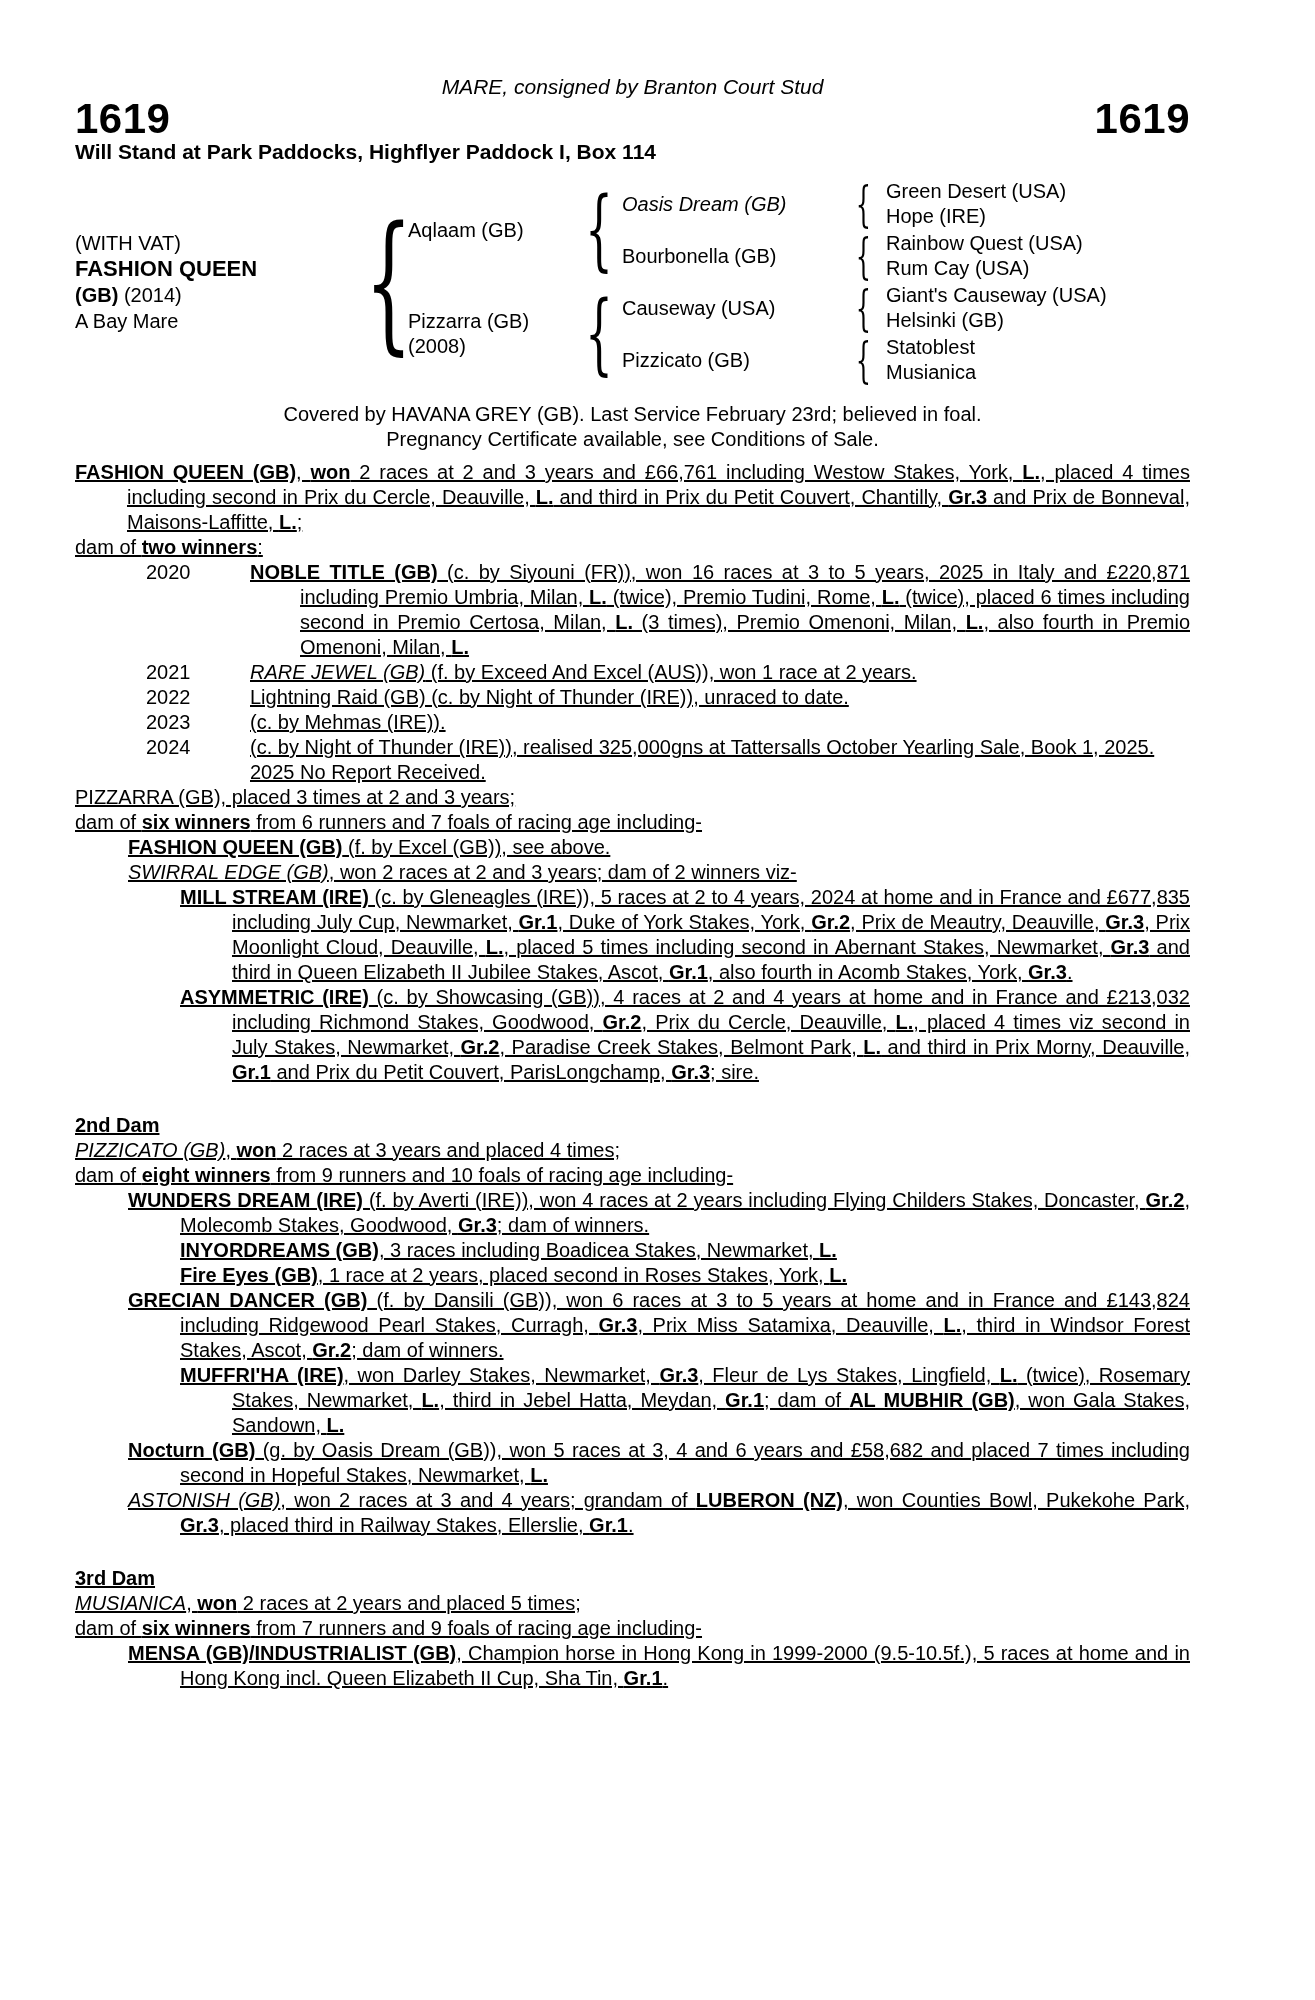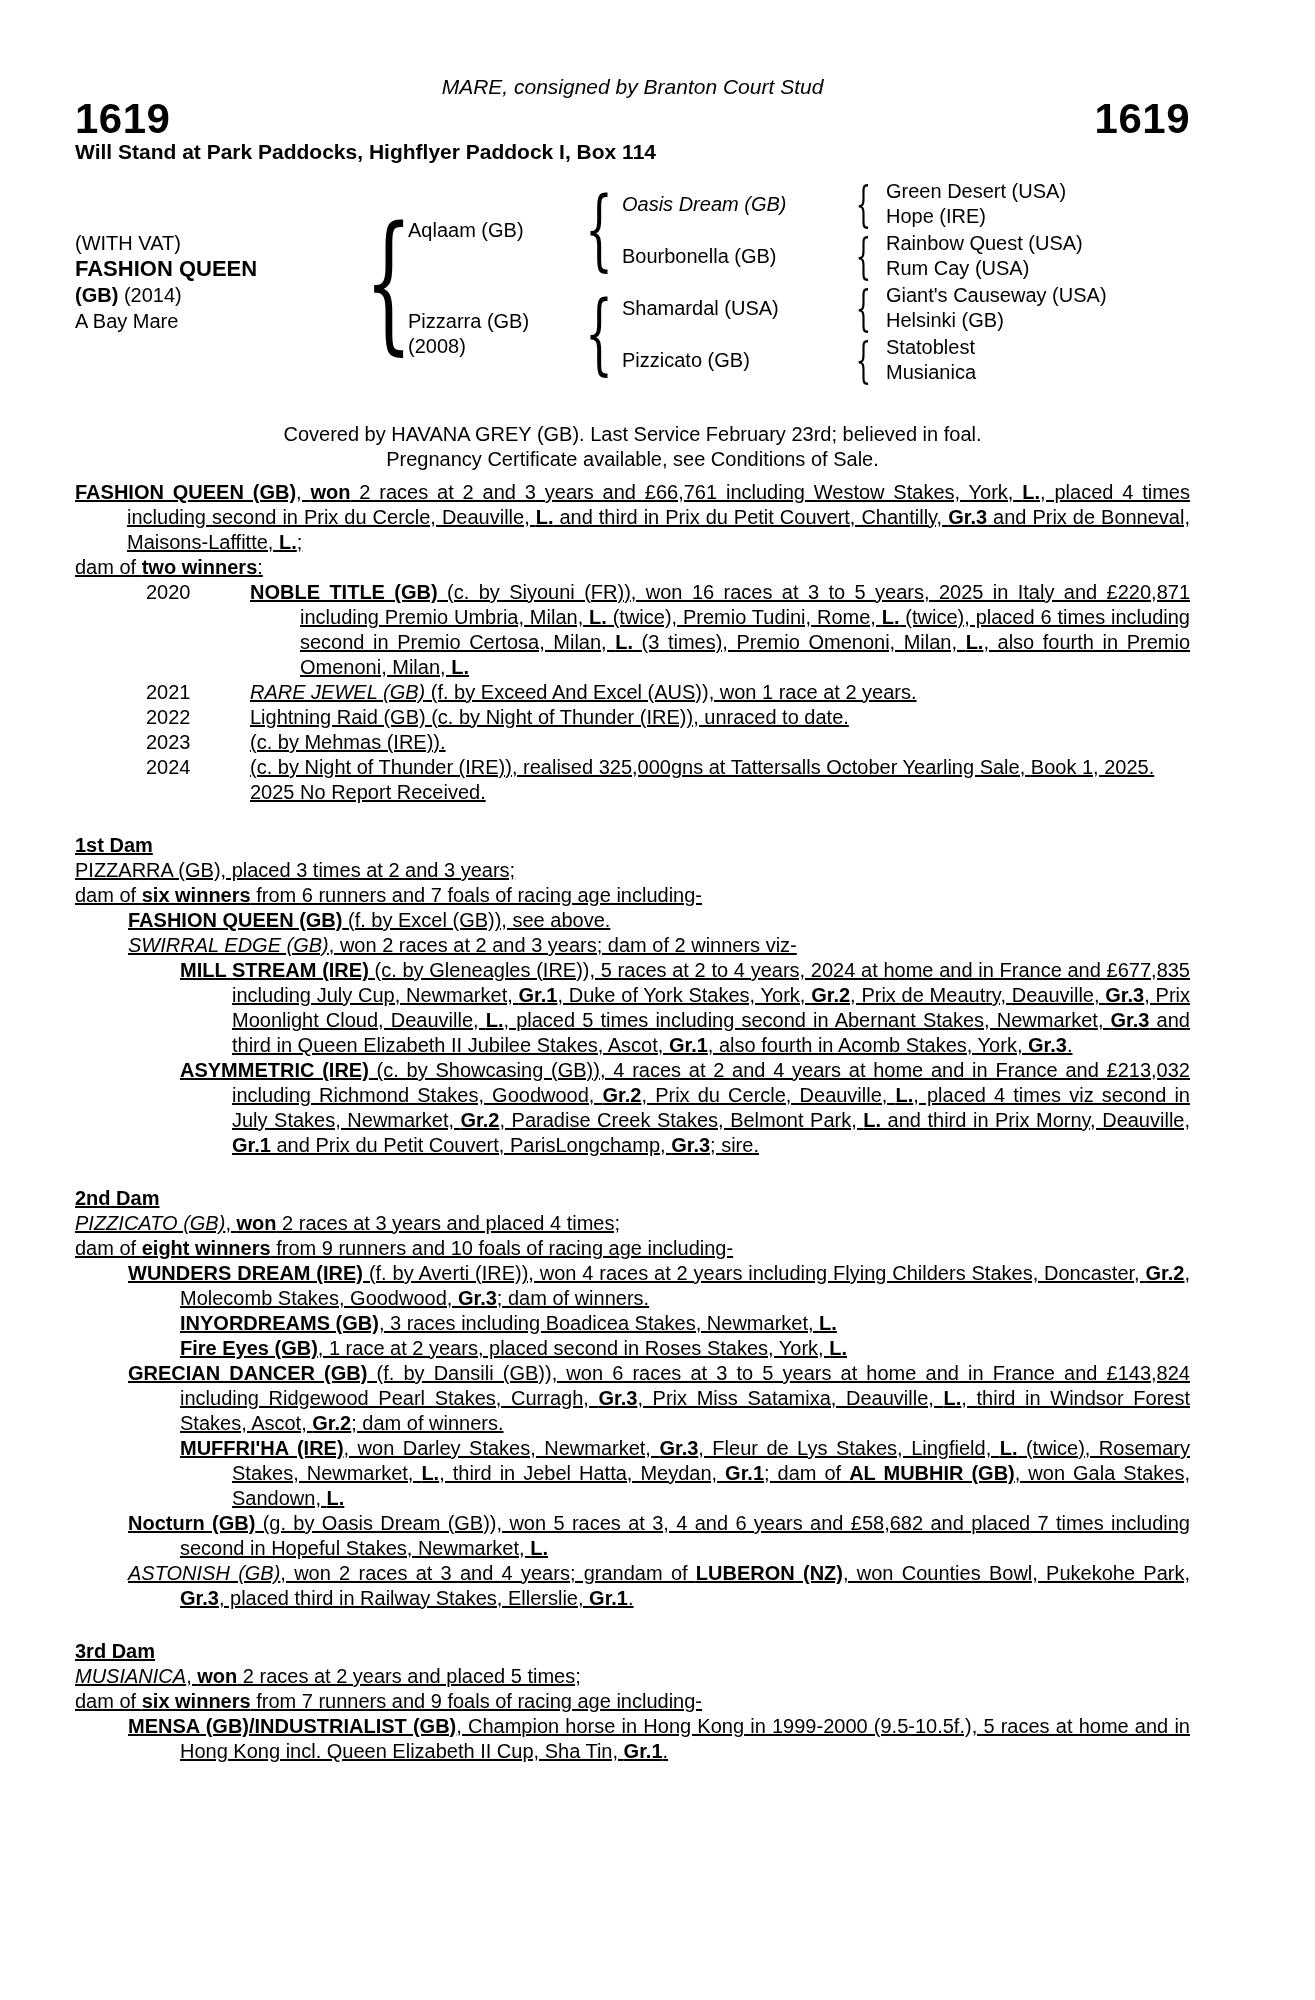--- a/index.html
+++ b/index.html
@@ -50,21 +50,21 @@
   .brace-mid-a { grid-column:4; grid-row:1/5; }
   .brace-mid-b { grid-column:4; grid-row:5/9; }
   .brace-mid-a span, .brace-mid-b span { font-size:88px; }
   .brace-sm span { font-size:48px; }
   .bs1 { grid-column:6; grid-row:1/3; }
   .bs2 { grid-column:6; grid-row:3/5; }
   .bs3 { grid-column:6; grid-row:5/7; }
   .bs4 { grid-column:6; grid-row:7/9; }
 
   
-  .covered { margin-top:36px; text-align:center; }
+  .covered { margin-top:16px; text-align:center; }
 
   
   #body-sections { margin-top:8px;text-decoration:underline; }
   .para { text-align:justify; }
   .b { font-weight:700; }
   .i { font-style:italic; }
   .st-h { font-weight:700; text-align:left; }
   .gap { margin-top:28px; }
   .st-l0 { padding-left:52px; text-indent:-52px; }
   .st-dam { padding-left:0; }
@@ -117,21 +117,21 @@
         <span>{</span>
       </div>
 
     <div class="cell g2-1">
         <div>Oasis Dream (GB)</div>
       </div>
     <div class="cell g2-2">
         <div>Bourbonella (GB)</div>
       </div>
     <div class="cell g2-3">
-        <div>Shamardal (USA)</div>
+        <div>Causeway (USA)</div>
       </div>
     <div class="cell g2-4">
         <div>Pizzicato (GB)</div>
       </div>
 
     <div class="brace brace-sm bs1">
         <span>{</span>
       </div>
     <div class="brace brace-sm bs2">
         <span>{</span>
@@ -168,21 +168,20 @@
 
   <div id="body-sections">
       <div class="para st-l0"><span class="b">FASHION QUEEN (GB)</span><span>, </span><span class="b">won</span><span> 2 races at 2 and 3 years and £66,761 including Westow Stakes, York, </span><span class="b">L.</span><span>, placed 4 times including second in Prix du Cercle, Deauville, </span><span class="b">L.</span><span> and third in Prix du Petit Couvert, Chantilly, </span><span class="b">Gr.3</span><span> and Prix de Bonneval, Maisons-Laffitte, </span><span class="b">L.</span><span>;</span></div>
       <div class="para st-dam"><span>dam of </span><span class="b">two winners</span><span>:</span></div>
       <div class="para st-py"><span class="year">2020</span><span class="b">NOBLE TITLE (GB)</span><span> (c. by Siyouni (FR)), won 16 races at 3 to 5 years, 2025 in Italy and £220,871 including Premio Umbria, Milan, </span><span class="b">L.</span><span> (twice), Premio Tudini, Rome, </span><span class="b">L.</span><span> (twice), placed 6 times including second in Premio Certosa, Milan, </span><span class="b">L.</span><span> (3 times), Premio Omenoni, Milan, </span><span class="b">L.</span><span>, also fourth in Premio Omenoni, Milan, </span><span class="b">L.</span></div>
       <div class="para st-py"><span class="year">2021</span><span class="i">RARE JEWEL (GB)</span><span> (f. by Exceed And Excel (AUS)), won 1 race at 2 years.</span></div>
       <div class="para st-py"><span class="year">2022</span><span>Lightning Raid (GB) (c. by Night of Thunder (IRE)), unraced to date.</span></div>
       <div class="para st-py"><span class="year">2023</span><span>(c. by Mehmas (IRE)).</span></div>
       <div class="para st-py"><span class="year">2024</span><span>(c. by Night of Thunder (IRE)), realised 325,000gns at Tattersalls October Yearling Sale, Book 1, 2025.</span></div>
       <div class="para st-pn"><span>2025 No Report Received.</span></div>
-      <div class="para st-h gap"><span>1st Dam</span></div>
       <div class="para st-l0"><span>PIZZARRA (GB), placed 3 times at 2 and 3 years;</span></div>
       <div class="para st-dam"><span>dam of </span><span class="b">six winners</span><span> from 6 runners and 7 foals of racing age including-</span></div>
       <div class="para st-l1"><span class="b">FASHION QUEEN (GB)</span><span> (f. by Excel (GB)), see above.</span></div>
       <div class="para st-l1"><span class="i">SWIRRAL EDGE (GB)</span><span>, won 2 races at 2 and 3 years; dam of 2 winners viz-</span></div>
       <div class="para st-l2"><span class="b">MILL STREAM (IRE)</span><span> (c. by Gleneagles (IRE)), 5 races at 2 to 4 years, 2024 at home and in France and £677,835 including July Cup, Newmarket, </span><span class="b">Gr.1</span><span>, Duke of York Stakes, York, </span><span class="b">Gr.2</span><span>, Prix de Meautry, Deauville, </span><span class="b">Gr.3</span><span>, Prix Moonlight Cloud, Deauville, </span><span class="b">L.</span><span>, placed 5 times including second in Abernant Stakes, Newmarket, </span><span class="b">Gr.3</span><span> and third in Queen Elizabeth II Jubilee Stakes, Ascot, </span><span class="b">Gr.1</span><span>, also fourth in Acomb Stakes, York, </span><span class="b">Gr.3</span><span>.</span></div>
       <div class="para st-l2"><span class="b">ASYMMETRIC (IRE)</span><span> (c. by Showcasing (GB)), 4 races at 2 and 4 years at home and in France and £213,032 including Richmond Stakes, Goodwood, </span><span class="b">Gr.2</span><span>, Prix du Cercle, Deauville, </span><span class="b">L.</span><span>, placed 4 times viz second in July Stakes, Newmarket, </span><span class="b">Gr.2</span><span>, Paradise Creek Stakes, Belmont Park, </span><span class="b">L.</span><span> and third in Prix Morny, Deauville, </span><span class="b">Gr.1</span><span> and Prix du Petit Couvert, ParisLongchamp, </span><span class="b">Gr.3</span><span>; sire.</span></div>
       <div class="para st-h gap"><span>2nd Dam</span></div>
       <div class="para st-l0"><span class="i">PIZZICATO (GB)</span><span>, </span><span class="b">won</span><span> 2 races at 3 years and placed 4 times;</span></div>
       <div class="para st-dam"><span>dam of </span><span class="b">eight winners</span><span> from 9 runners and 10 foals of racing age including-</span></div>
       <div class="para st-l1"><span class="b">WUNDERS DREAM (IRE)</span><span> (f. by Averti (IRE)), won 4 races at 2 years including Flying Childers Stakes, Doncaster, </span><span class="b">Gr.2</span><span>, Molecomb Stakes, Goodwood, </span><span class="b">Gr.3</span><span>; dam of winners.</span></div>

